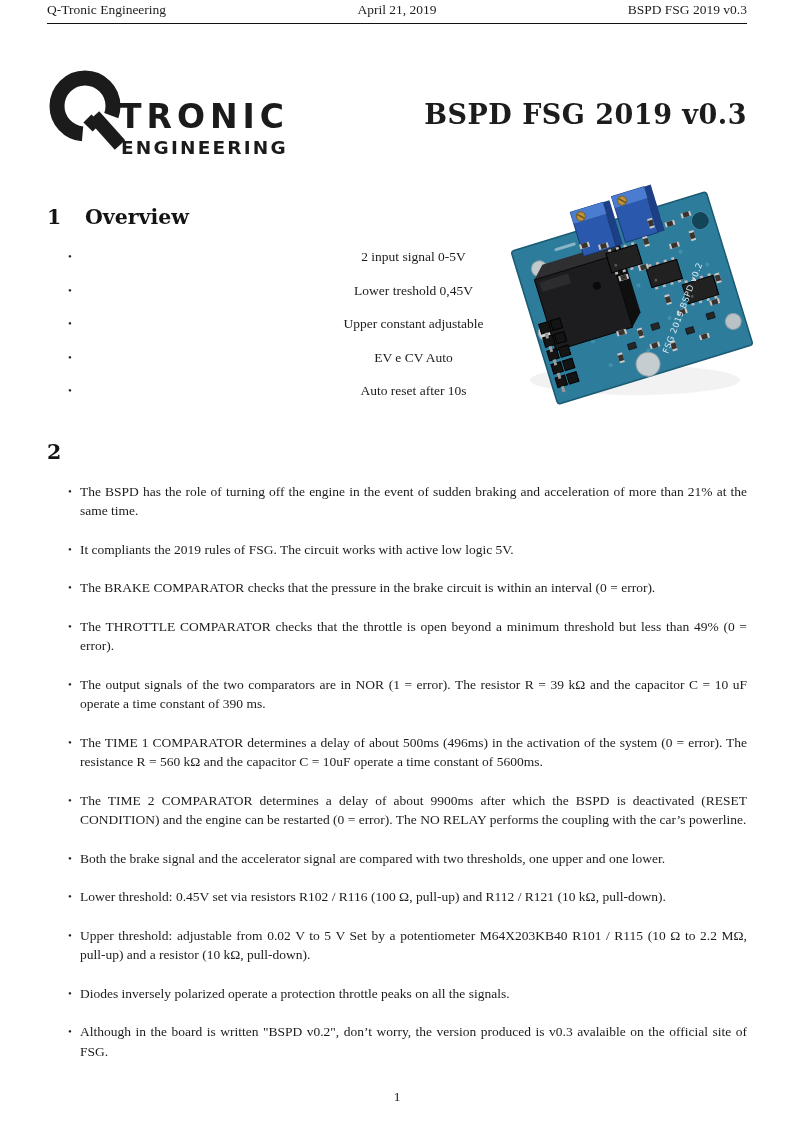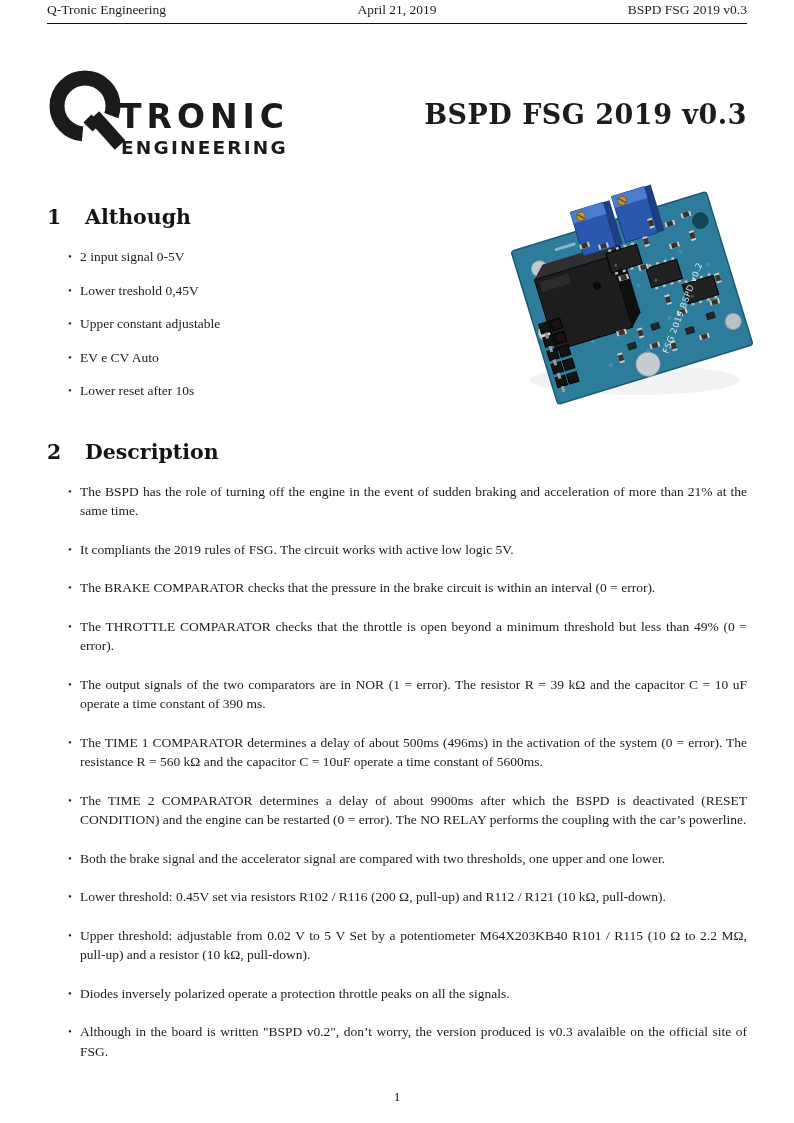--- a/index.html
+++ b/index.html
@@ -33,21 +33,21 @@
   .sec2{margin-top:37px;}
   
   ul.blist{list-style:none;margin:16px 0 0 0;padding:0;}
   ul.blist li{
     display:flex;align-items:flex-start;
     font-size:13.5px;line-height:19.5px;margin-bottom:19px;
   }
   ul.blist.tight li{margin-bottom:14px;}
   ul.blist .blt{width:12px;margin-left:21px;font-size:11px;line-height:19.5px;color:#222;}
   ul.blist .blt-text{flex:1;text-align:justify;}
-  ul.blist.tight .blt-text{text-align:left;}
+  ul.blist.tight .blt-text{text-align:center;}
   
   .pcb-fig{position:absolute;left:503px;top:182px;width:258px;height:226px;}
   
   .pgnum{position:absolute;left:0;right:0;top:1089px;text-align:center;font-size:13.5px;}
 </style>
 </head>
 <body>
 
 <div class="page">
 
@@ -65,48 +65,47 @@
         <line x1="49" y1="53" x2="41" y2="61" stroke="#1b1b1b" stroke-width="13"></line>
       </g>
       <text x="72" y="62" font-family="DejaVu Sans, sans-serif" font-weight="bold" font-size="33" letter-spacing="5" fill="#1b1b1b">TRONIC</text>
       <text x="74" y="88" font-family="DejaVu Sans, sans-serif" font-weight="bold" font-size="18.5" letter-spacing="2.2" fill="#1b1b1b">ENGINEERING</text>
     </svg>
     <span class="doc-title">BSPD FSG 2019 v0.3</span>
   </div>
 
   <h2 class="sec sec1">
     <span class="sec-num">1</span>
-    <span>Although</span>
+    <span>Overview</span>
   </h2>
   <ul class="blist tight">
       <li>
         <span class="blt">•</span>
         <span class="blt-text">2 input signal 0-5V</span>
       </li>
       <li>
         <span class="blt">•</span>
         <span class="blt-text">Lower treshold 0,45V</span>
       </li>
       <li>
         <span class="blt">•</span>
         <span class="blt-text">Upper constant adjustable</span>
       </li>
       <li>
         <span class="blt">•</span>
         <span class="blt-text">EV e CV Auto</span>
       </li>
       <li>
         <span class="blt">•</span>
-        <span class="blt-text">Lower reset after 10s</span>
+        <span class="blt-text">Auto reset after 10s</span>
       </li>
     </ul>
 
   <h2 class="sec sec2">
     <span class="sec-num">2</span>
-    <span>Description</span>
   </h2>
   <ul class="blist">
       <li>
         <span class="blt">•</span>
         <span class="blt-text">The BSPD has the role of turning off the engine in the event of sudden braking and acceleration of more than 21% at the same time.</span>
       </li>
       <li>
         <span class="blt">•</span>
         <span class="blt-text">It compliants the 2019 rules of FSG. The circuit works with active low logic 5V.</span>
       </li>
@@ -129,21 +128,21 @@
       <li>
         <span class="blt">•</span>
         <span class="blt-text">The TIME 2 COMPARATOR determines a delay of about 9900ms after which the BSPD is deactivated (RESET CONDITION) and the engine can be restarted (0 = error). The NO RELAY performs the coupling with the car’s powerline.</span>
       </li>
       <li>
         <span class="blt">•</span>
         <span class="blt-text">Both the brake signal and the accelerator signal are compared with two thresholds, one upper and one lower.</span>
       </li>
       <li>
         <span class="blt">•</span>
-        <span class="blt-text">Lower threshold: 0.45V set via resistors R102 / R116 (200 Ω, pull-up) and R112 / R121 (10 kΩ, pull-down).</span>
+        <span class="blt-text">Lower threshold: 0.45V set via resistors R102 / R116 (100 Ω, pull-up) and R112 / R121 (10 kΩ, pull-down).</span>
       </li>
       <li>
         <span class="blt">•</span>
         <span class="blt-text">Upper threshold: adjustable from 0.02 V to 5 V Set by a potentiometer M64X203KB40 R101 / R115 (10 Ω to 2.2 MΩ, pull-up) and a resistor (10 kΩ, pull-down).</span>
       </li>
       <li>
         <span class="blt">•</span>
         <span class="blt-text">Diodes inversely polarized operate a protection throttle peaks on all the signals.</span>
       </li>
       <li>

